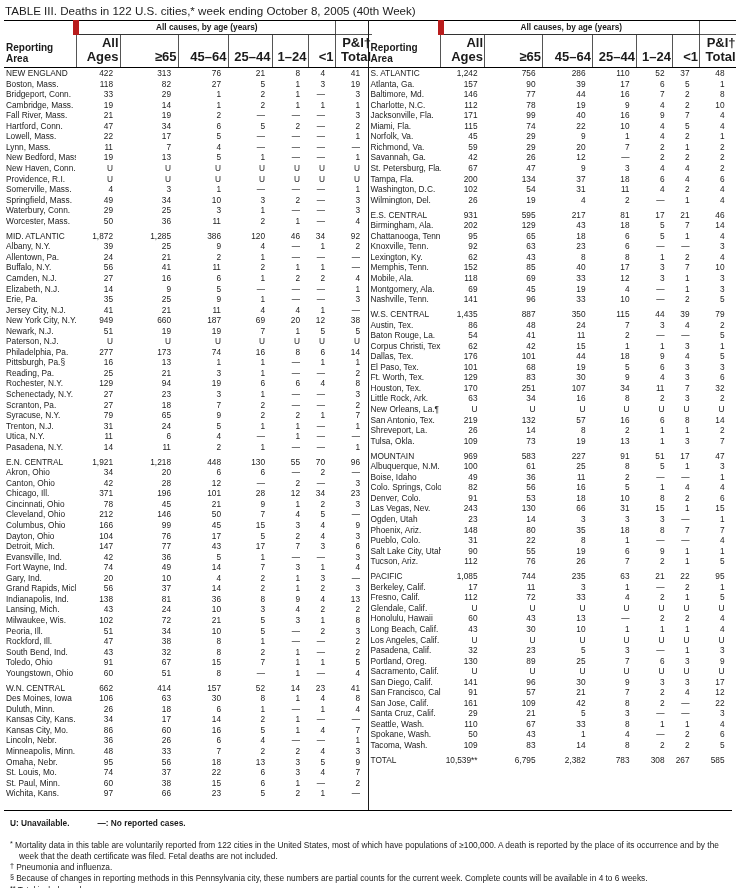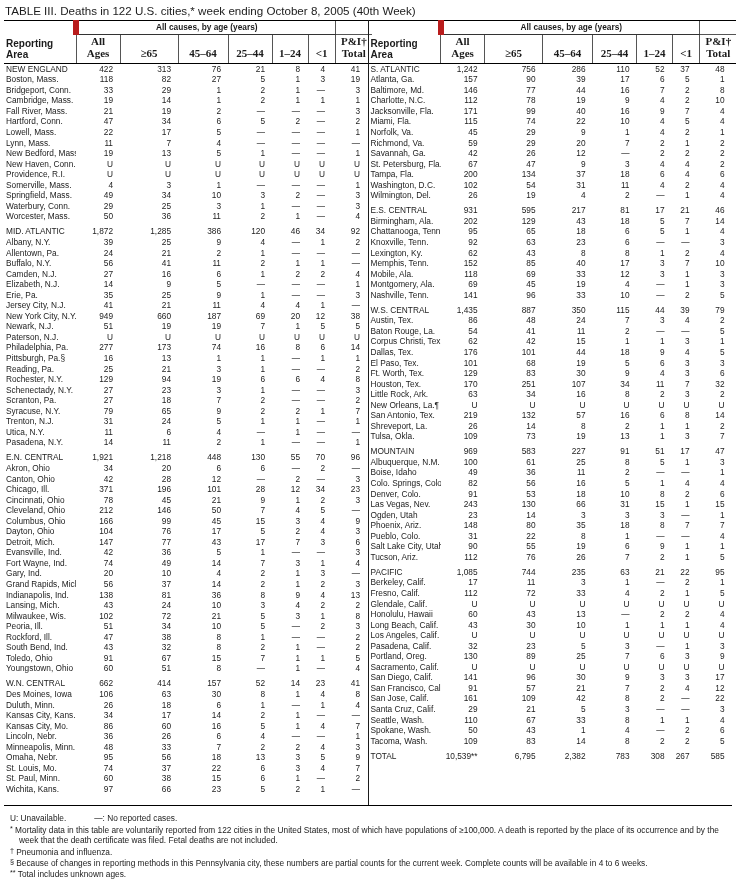--- a/index.html
+++ b/index.html
@@ -8,36 +8,36 @@
   .title{font-size:11.6px;font-weight:normal;margin:1px 0 3px 1px;letter-spacing:0;}
   .tablewrap{display:flex;align-items:stretch;border-bottom:1.5px solid #000;}
   .half{flex:1;min-width:0;}
   .half--right{border-left:1px solid #1b1b1b;}
   table{border-collapse:collapse;table-layout:fixed;width:100%;font-size:8.3px;}
   thead th{font-weight:bold;padding:0;}
   tr.ghead th{border-top:1.4px solid #000;}
   th.area-h{text-align:left;vertical-align:bottom;padding:0 0 3px 2px;border-bottom:1px solid #000;font-size:10px;}
   th.group{border-bottom:1px solid #333;border-left:6px solid #b91c1c;text-align:center;padding:1px 0 2px 0;font-size:8.3px;}
   th.pni-empty{border-bottom:1px solid #555;border-left:1px solid #555;}
-  tr.chead th{border-left:1px solid #555;border-bottom:1px solid #000;vertical-align:bottom;text-align:center;white-space:pre-line;line-height:1.08;padding:1px 1px 3px 1px;font-size:11px;font-family:Liberation Serif, serif;}
+  tr.chead th{border-left:1px solid #555;border-bottom:1px solid #000;vertical-align:bottom;text-align:right;white-space:pre-line;line-height:1.08;padding:1px 1px 3px 1px;font-size:13px;}
   td{padding:0;height:10.55px;line-height:10.55px;white-space:nowrap;overflow:hidden;font-size:8.3px;}
   td.area{text-align:left;padding-left:2px;}
   td.n{text-align:right;}
   td.c1{padding-right:7px;}
   td.c2{padding-right:7px;}
   td.c3{padding-right:7px;}
   td.c4{padding-right:7px;}
   td.c5{padding-right:8px;}
   td.c6{padding-right:10px;}
   td.c7{padding-right:12px;}
   tr.gap td{height:4.5px;line-height:4.5px;}
   tbody{padding:0;}
   .pad-bottom{height:11px;}
   .footnotes{font-size:8.3px;line-height:10.4px;padding:7px 2px 0 6px;}
-  .legend{margin-bottom:0;}
+  .legend{margin-bottom:11px;font-weight:bold;}
   .legend .l1{margin-right:28px;}
   .fn{padding-left:9px;text-indent:-9px;margin:0;}
   .fn .mk{font-size:7.2px;vertical-align:2px;}
 </style>
 </head>
 <body>
 
 <div class="page">
   <div class="title">TABLE III. Deaths in 122 U.S. cities,* week ending October 8, 2005 (40th Week)</div>
 

